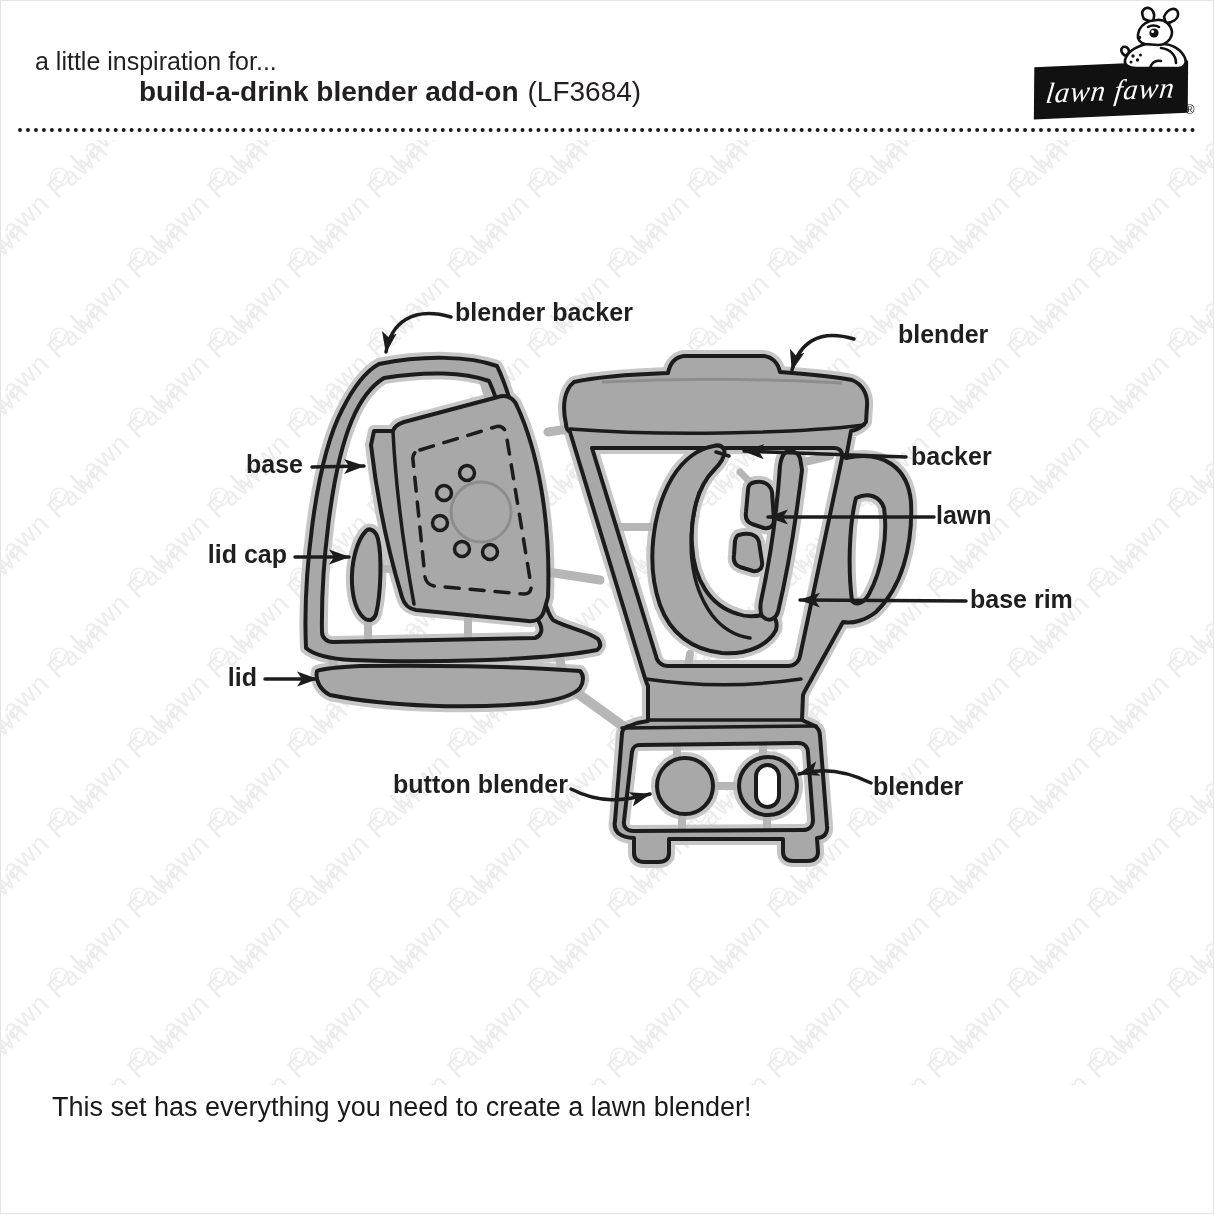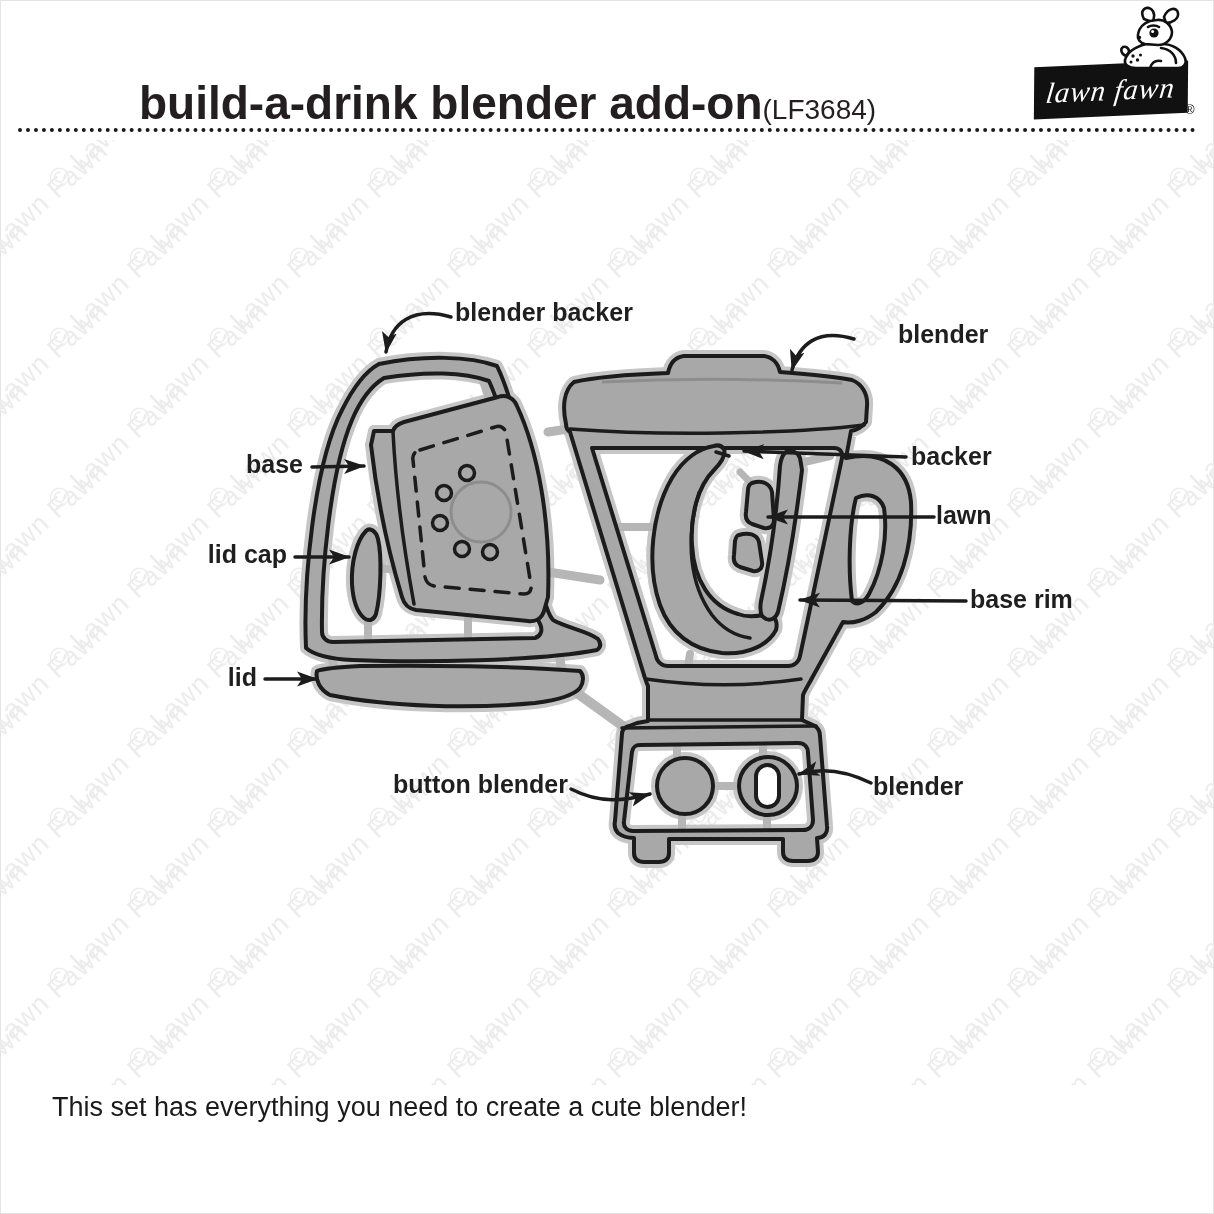--- a/index.html
+++ b/index.html
@@ -5,22 +5,22 @@
   :root{
     --dieFill:#a8a8a8; --dieEdge:#c6c6c6; --connector:#b6b6b6;
     --outline:#1c1c1c; --watermark:#ececec; --text:#231f20;
   }
   html,body{margin:0;padding:0;background:#fff;}
   #page{position:relative;width:1214px;height:1214px;background:#fff;overflow:hidden;
         font-family:"Liberation Sans",sans-serif;box-shadow:inset 0 0 0 1px #e4e4e4;}
   
   .tagline{position:absolute;left:35px;top:47px;font-size:25px;color:var(--text);z-index:5;}
   .title{position:absolute;left:139px;top:76px;z-index:5;color:var(--text);white-space:nowrap;}
-  .title .main{font-size:46px;font-weight:700;text-align:right;}
-  .title .code{font-size:28px;font-weight:400;}
+  .title .main{font-size:28px;font-weight:700;text-align:right;}
+  .title .code{font-size:28px;font-weight:400;margin-left:9px;}
   .dotted-rule{position:absolute;left:18px;top:128px;width:1178px;height:0;
         border-top:4px dotted #1b1b1b;z-index:5;}
   
   .logo{position:absolute;left:1028px;top:4px;width:180px;height:130px;z-index:6;}
   .logo-box{position:absolute;left:6px;top:60px;width:154px;height:52px;background:#111;
         transform:rotate(-2.5deg) skewX(-3deg);display:flex;align-items:center;justify-content:center;}
   .logo-brand{color:#fff;font-family:"Liberation Serif",serif;font-style:italic;
         font-size:29px;letter-spacing:1px;transform:skewX(-6deg);}
   .logo-reg{position:absolute;left:157px;top:98px;font-size:13px;color:#111;}
   .logo-fawn{position:absolute;left:78px;top:2px;width:88px;height:72px;}
@@ -165,20 +165,21 @@
       <span class="wm" style="left: 30px; top: 930px;">© Lawn Fawn</span>
       <span class="wm" style="left: 190px; top: 930px;">© Lawn Fawn</span>
       <span class="wm" style="left: 350px; top: 930px;">© Lawn Fawn</span>
       <span class="wm" style="left: 510px; top: 930px;">© Lawn Fawn</span>
       <span class="wm" style="left: 670px; top: 930px;">© Lawn Fawn</span>
       <span class="wm" style="left: 830px; top: 930px;">© Lawn Fawn</span>
       <span class="wm" style="left: 990px; top: 930px;">© Lawn Fawn</span>
       <span class="wm" style="left: 1150px; top: 930px;">© Lawn Fawn</span>
     </div>
 
+  <div class="tagline">a little inspiration for...</div>
   <div class="title">
     <span class="main">build-a-drink blender add-on</span><span class="code">(LF3684)</span>
   </div>
   <div class="dotted-rule"></div>
 
   <div class="logo">
     <div class="logo-box">
       <span class="logo-brand">lawn fawn</span>
     </div>
     <span class="logo-reg">®</span>
@@ -321,14 +322,14 @@
   <div class="lbl" id="lbl-blender">blender</div>
   <div class="lbl" id="lbl-base">base</div>
   <div class="lbl" id="lbl-banana">backer</div>
   <div class="lbl" id="lbl-feet">lawn</div>
   <div class="lbl" id="lbl-lid-cap">lid cap</div>
   <div class="lbl" id="lbl-base-rim">base rim</div>
   <div class="lbl" id="lbl-lid">lid</div>
   <div class="lbl" id="lbl-button-backer">button blender</div>
   <div class="lbl" id="lbl-button">blender</div>
 
-  <div class="caption">This set has everything you need to create a cute blender!</div>
+  <div class="caption">This set has everything you need to create a lawn blender!</div>
 </div>
 
 </body></html>

